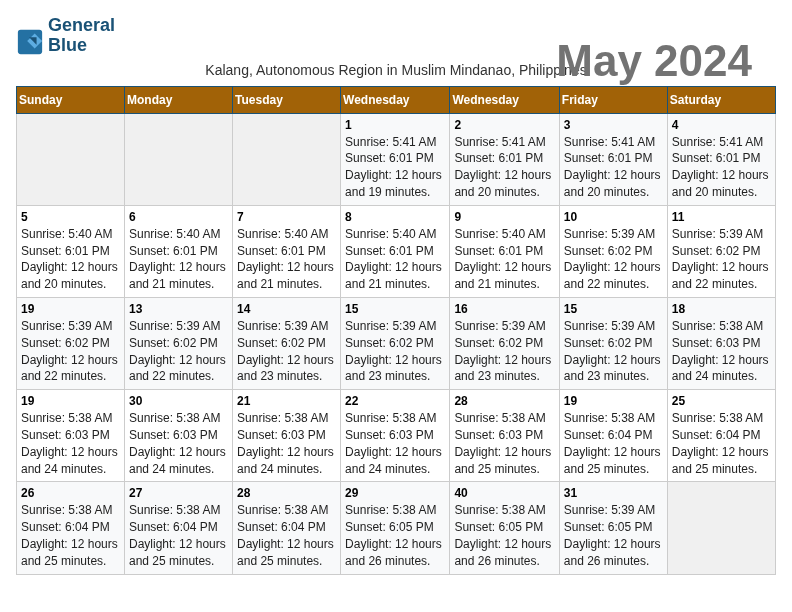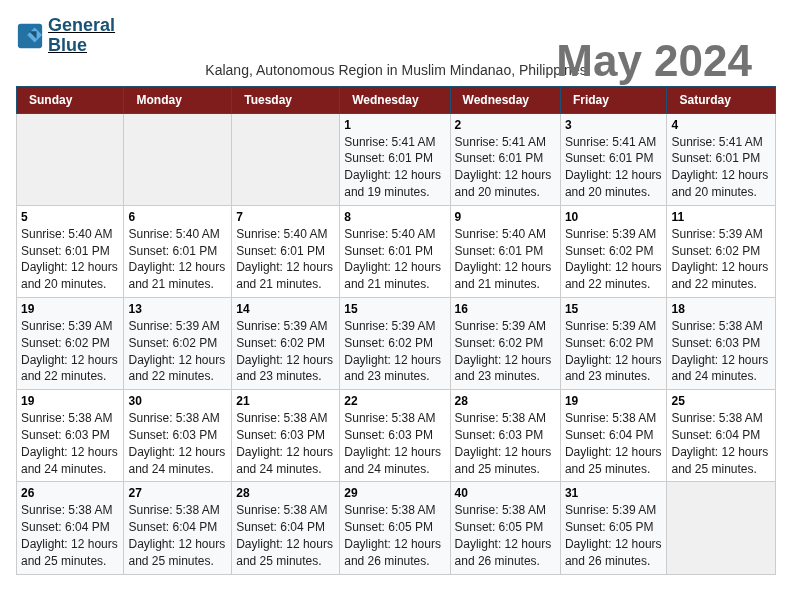--- a/index.html
+++ b/index.html
@@ -5,23 +5,22 @@
     * { margin: 0; padding: 0; box-sizing: border-box; }
     body {
       font-family: Arial, sans-serif;
       background: #fff;
       width: 792px;
       min-height: 612px;
       padding: 16px;
     }
     .header-logo {
       display: flex;
-      align-items: center;
+      align-items: flex-end;
       margin-bottom: 4px;
-      text-decoration: underline;
     }
     .logo-text {
       font-size: 18px;
       font-weight: bold;
       color: #1a5276;
       line-height: 1.1;
     }
     .logo-icon {
       width: 28px;
       height: 28px;
@@ -47,23 +46,23 @@
     .top-section {
       position: relative;
       margin-bottom: 6px;
     }
     table {
       width: 100%;
       border-collapse: collapse;
       font-size: 10.5px;
     }
     thead tr th {
-      background-color: #7f1d1d;
+      background-color: #a16207;
       color: #fff;
-      padding: 6px 12px;
+      padding: 6px 2px;
       text-align: left;
       font-size: 12px;
       border: 1px solid #1a5276;
     }
     tbody tr td {
       border: 1px solid #ccc;
       vertical-align: top;
       padding: 4px 4px;
       width: 113px;
       min-height: 70px;

